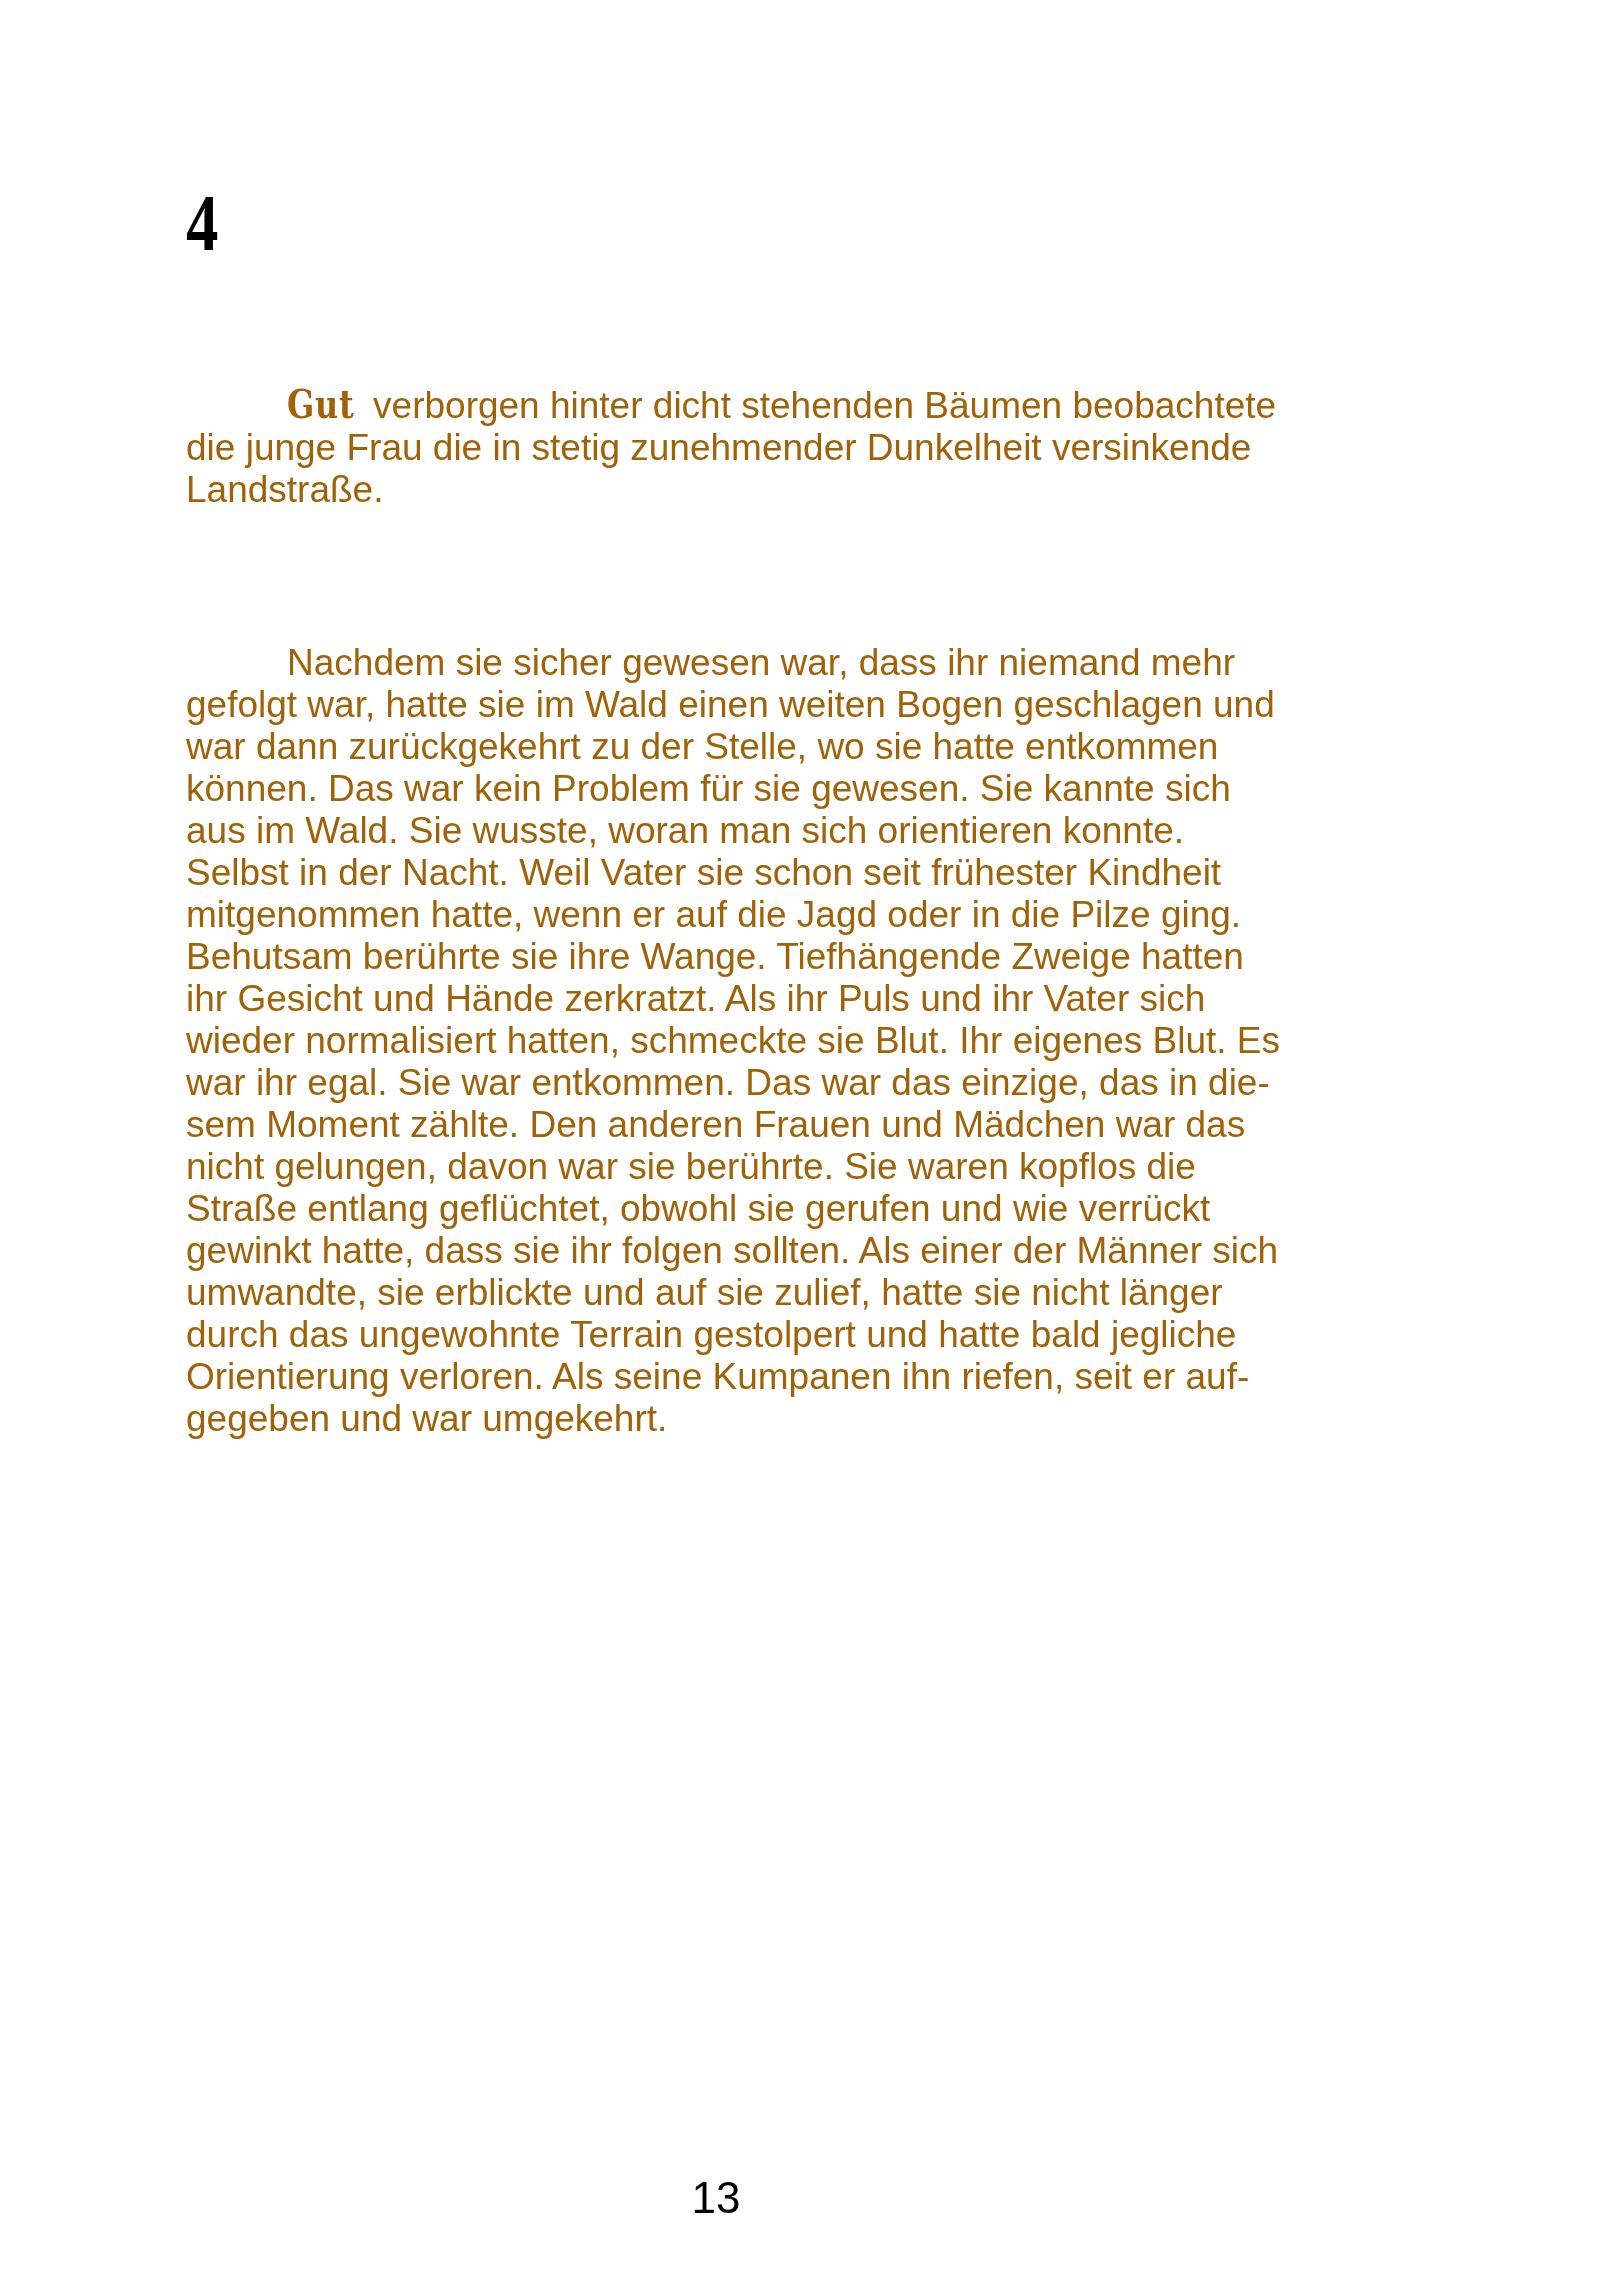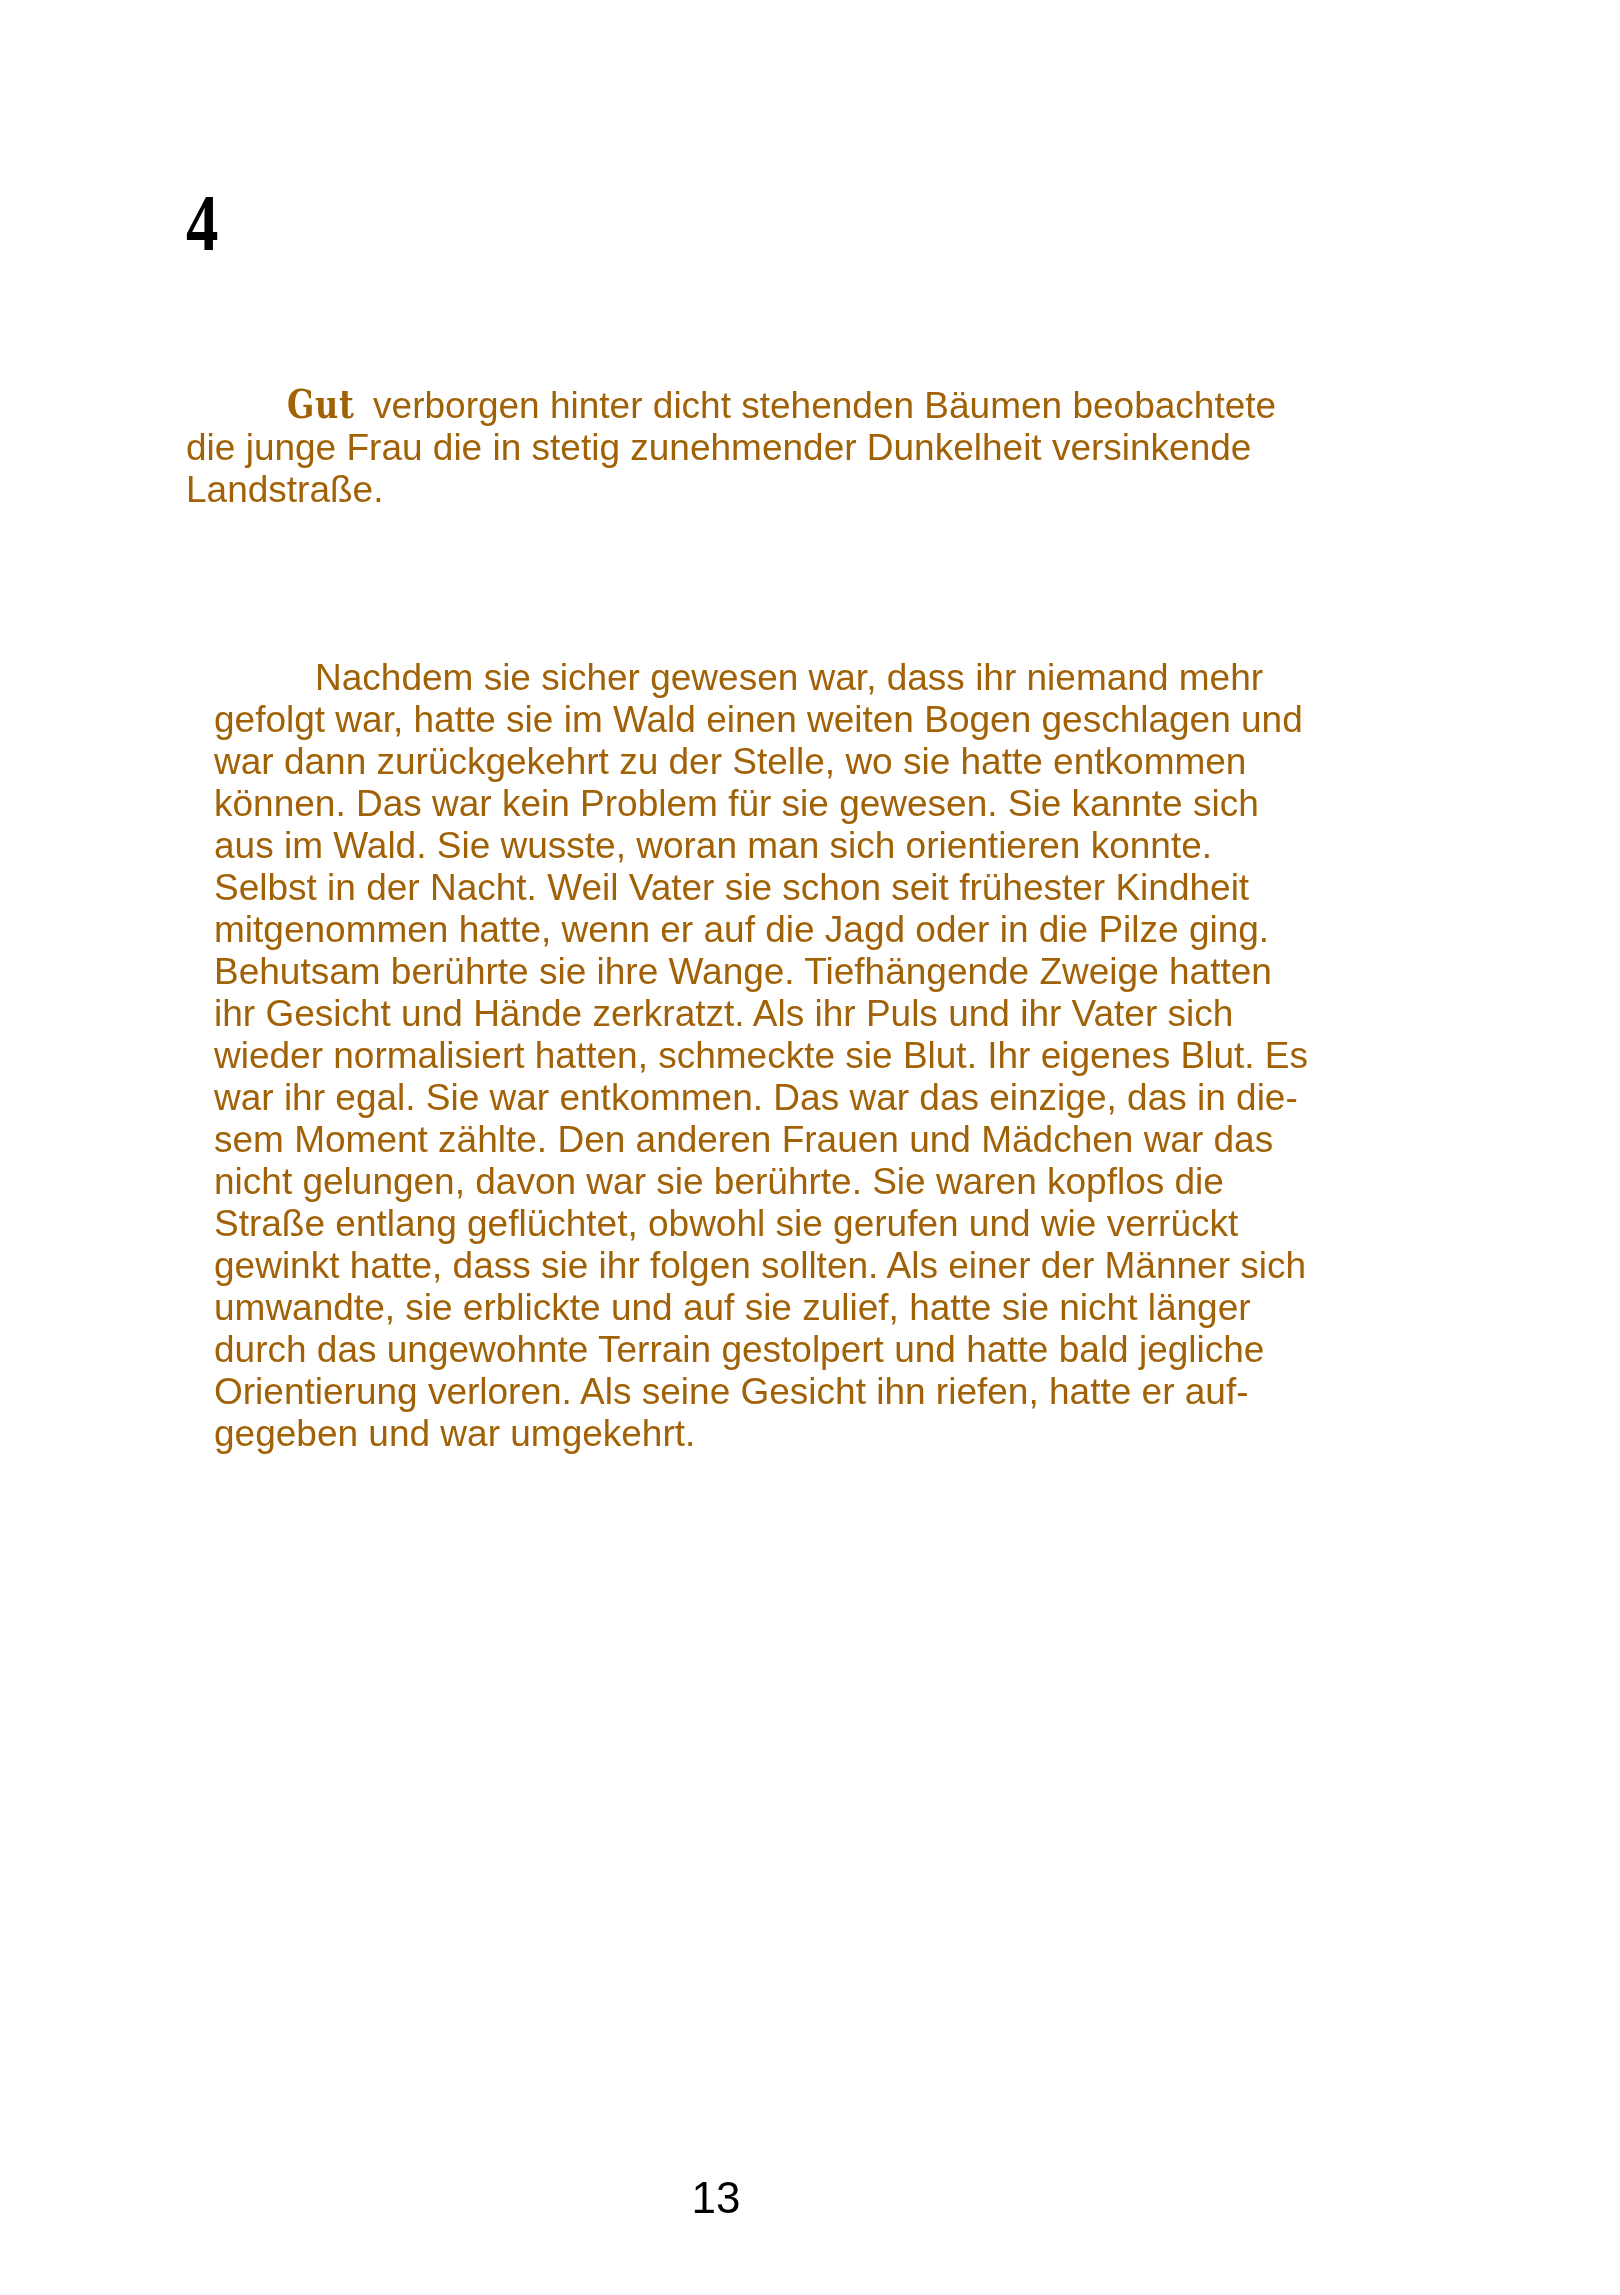--- a/index.html
+++ b/index.html
@@ -35,21 +35,21 @@
       left: 186px;
       width: 1315px;
       font-size: 37px;
       line-height: 42px;
       color: #a16207;
     }
     .para .line {
       white-space: pre;
     }
     .para1 { top: 383px; }
-    .para2 { top: 657px; margin-left: 28px; }
+    .para2 { top: 642px; }
 
     .indent-first { padding-left: 101px; }
 
     .lead-word {
       display: inline-block;
       font-family: "DejaVu Serif", serif;
       font-weight: 700;
       font-size: 39px;
       letter-spacing: 0.9px;
       transform: scaleX(0.82);
@@ -90,18 +90,18 @@
   <div class="line">Behutsam berührte sie ihre Wange. Tiefhängende Zweige hatten</div>
   <div class="line">ihr Gesicht und Hände zerkratzt. Als ihr Puls und ihr Vater sich</div>
   <div class="line">wieder normalisiert hatten, schmeckte sie Blut. Ihr eigenes Blut. Es</div>
   <div class="line">war ihr egal. Sie war entkommen. Das war das einzige, das in die-</div>
   <div class="line">sem Moment zählte. Den anderen Frauen und Mädchen war das</div>
   <div class="line">nicht gelungen, davon war sie berührte. Sie waren kopflos die</div>
   <div class="line">Straße entlang geflüchtet, obwohl sie gerufen und wie verrückt</div>
   <div class="line">gewinkt hatte, dass sie ihr folgen sollten. Als einer der Männer sich</div>
   <div class="line">umwandte, sie erblickte und auf sie zulief, hatte sie nicht länger</div>
   <div class="line">durch das ungewohnte Terrain gestolpert und hatte bald jegliche</div>
-  <div class="line">Orientierung verloren. Als seine Gesicht ihn riefen, hatte er auf-</div>
+  <div class="line">Orientierung verloren. Als seine Kumpanen ihn riefen, seit er auf-</div>
   <div class="line">gegeben und war umgekehrt.</div>
 </div>
 
 <div class="page-number">13</div>
 
 
 </body></html>

